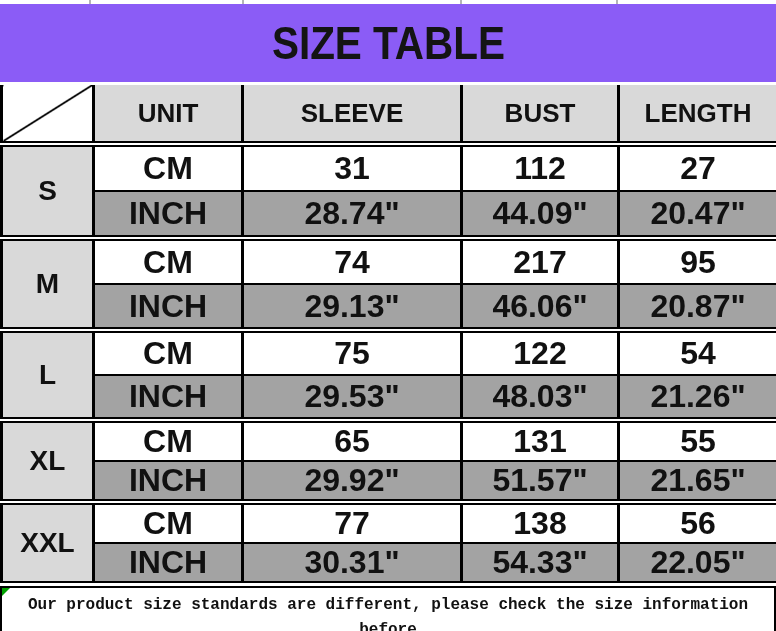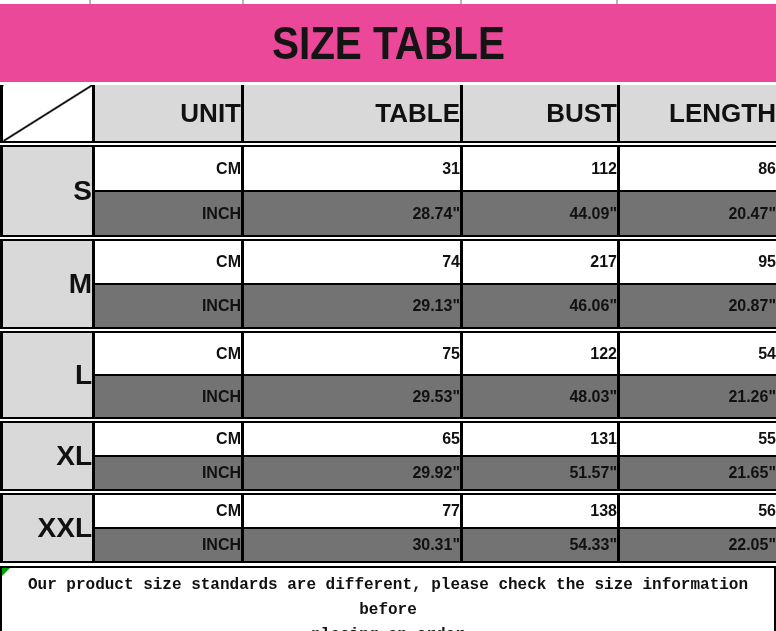--- a/index.html
+++ b/index.html
@@ -5,54 +5,54 @@
   html,body { margin:0; padding:0; }
   body {
     width:776px; height:631px; background:#ffffff; overflow:hidden;
     font-family:"Liberation Sans", sans-serif; color:#111;
   }
   
   .top-strip { position:relative; height:4px; background:#fff; }
   .tick { position:absolute; top:0; width:2px; height:4px; background:#b5b5b5; }
 
   .title-band {
-    height:78px; background:#ec4899;
+    height:78px; background:#8b5cf6;
     display:flex; align-items:center; justify-content:center;
   }
   .title {
     font-size:46px; font-weight:bold; color:#141414;
     transform:scaleX(0.88); white-space:nowrap;
   }
 
   table.size-table {
     border-collapse:collapse; table-layout:fixed;
     width:776px; margin-top:3px;
   }
   td {
     border-left:3px solid #000; border-right:3px solid #000;
     border-top:2px solid #000; border-bottom:2px solid #000;
-    text-align:right; vertical-align:middle;
+    text-align:center; vertical-align:middle;
     font-weight:bold; padding:0; overflow:hidden;
   }
   tr.hdr-row td { border-top:none; height:56px; }
   td.hdr { background:#d9d9d9; font-size:26px; }
   td.diag {
     background:
       linear-gradient(to bottom right,
         rgba(0,0,0,0) calc(50% - 1.4px),
         #000 calc(50% - 0.4px),
         #000 calc(50% + 0.4px),
         rgba(0,0,0,0) calc(50% + 1.4px)) #ffffff;
   }
   
   tr.group-start td { border-top:6px double #000; }
   td.size-cell { background:#d9d9d9; font-size:28px; }
   tr.cm-row td.data { background:#ffffff; }
-  tr.inch-row td.data { background:#737373; }
-  td.data { font-size:16px;margin-top:12px; }
+  tr.inch-row td.data { background:#a3a3a3; }
+  td.data { font-size:32px;margin-top:12px; }
   tr.r-s td { height:43px; }
   tr.r-m td { height:42px; }
   tr.r-l td { height:41px; }
   tr.r-xl td { height:32px; }
   tr.r-xxl td { height:32px; }
 
   .note {
     position:relative; margin-top:3px; height:58px;
     border:2px solid #000; background:#fff;
     font-family:"Liberation Mono", monospace; font-weight:bold;
@@ -84,31 +84,31 @@
       <col style="width:149px">
       <col style="width:219px">
     <col style="width:157px">
       <col style="width:159px">
   </colgroup>
 
   <tbody>
       <tr class="hdr-row">
     <td class="diag"></td>
     <td class="hdr">UNIT</td>
-    <td class="hdr">TABLE</td>
+    <td class="hdr">SLEEVE</td>
     <td class="hdr">BUST</td>
     <td class="hdr">LENGTH</td>
   </tr>
 
   <tr class="cm-row group-start r-s">
     <td class="size-cell" rowspan="2">S</td>
     <td class="data">CM</td>
     <td class="data">31</td>
     <td class="data">112</td>
-    <td class="data">86</td>
+    <td class="data">27</td>
   </tr>
   <tr class="inch-row r-s">
     <td class="data">INCH</td>
     <td class="data">28.74"</td>
     <td class="data">44.09"</td>
     <td class="data">20.47"</td>
   </tr>
 
   <tr class="cm-row group-start r-m">
     <td class="size-cell" rowspan="2">M</td>

